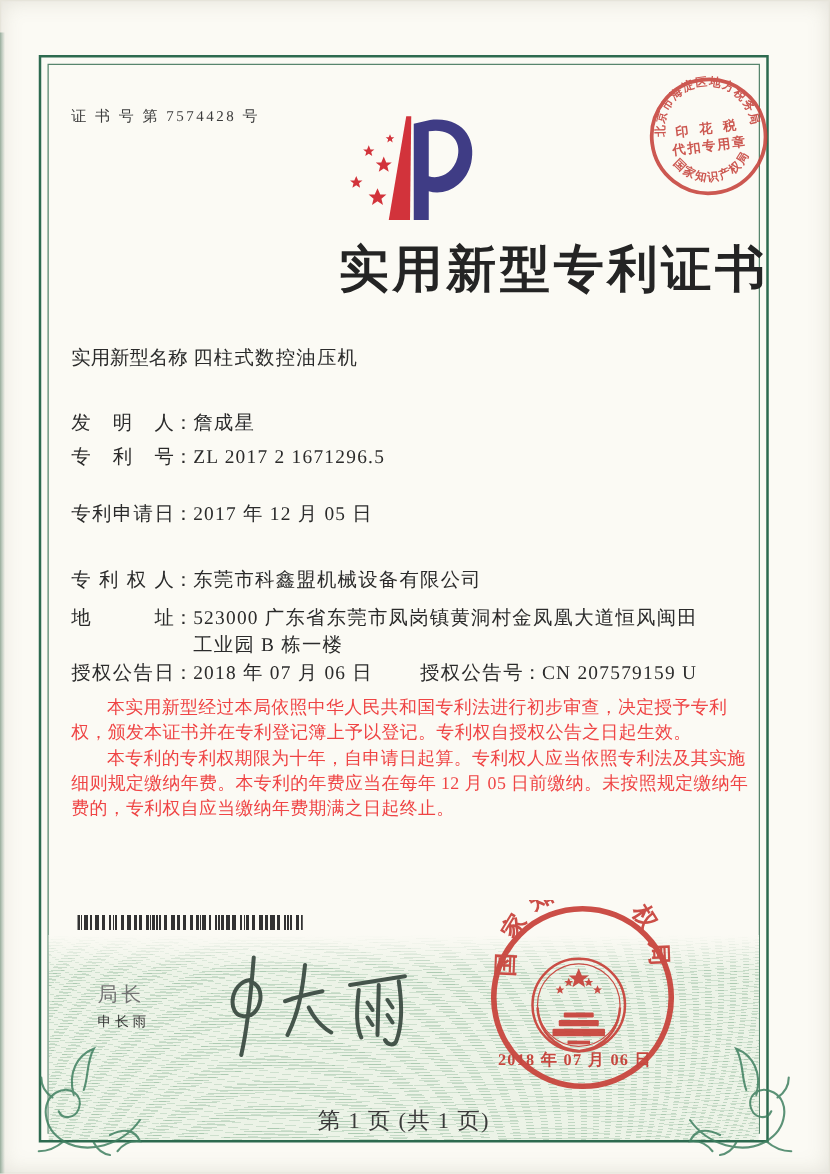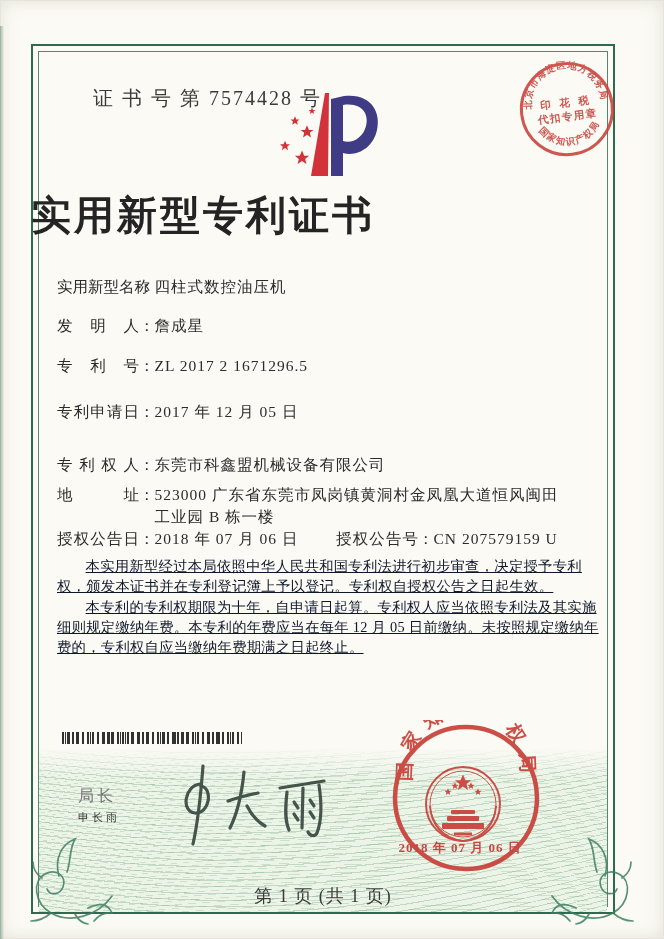--- a/index.html
+++ b/index.html
@@ -23,41 +23,41 @@
       repeating-radial-gradient(140% 95% at 32% 235%, rgba(96,154,114,.30) 0 1px, rgba(96,154,114,0) 1px 6px),
       repeating-radial-gradient(150% 100% at 72% -130%, rgba(96,154,114,.22) 0 1px, rgba(96,154,114,0) 1px 7px),
       #ecf3e7;}
   .band::before{content:"";position:absolute;left:0;top:0;right:0;height:30px;
     background:linear-gradient(#fbfaf4, rgba(251,250,244,0));}
   
   .ornament{position:absolute;width:86px;height:92px;}
   .ornament.bl{left:28px;top:834px;}
   .ornament.br{left:550px;top:834px;transform:scaleX(-1);}
   
-  .cert-no{position:absolute;left:57px;top:85px;font-size:20px;letter-spacing:2px;color:#3a3a3a;margin-left:36px;}
+  .cert-no{position:absolute;left:57px;top:85px;font-size:12px;letter-spacing:2px;color:#3a3a3a;}
   
   .logo{position:absolute;left:268px;top:88px;}
   
   .tax-stamp{position:absolute;left:509px;top:50px;transform:rotate(-7deg);opacity:.88;}
   
-  .title{position:absolute;left:31px;top:188px;width:584px;text-align:left;
+  .title{position:absolute;left:31px;top:188px;width:584px;text-align:right;
     font-size:40px;font-weight:bold;letter-spacing:3px;color:#242424;}
   
   .fields{position:absolute;left:57px;top:0;width:560px;font-size:15.5px;color:#2b2b2b;}
   .row{position:absolute;left:0;width:560px;line-height:22px;}
   .row .lbl{display:inline-block;width:82px;text-align:justify;text-align-last:justify;
     white-space:nowrap;vertical-align:top;}
   .row .colon{display:inline-block;vertical-align:top;}
   .row .val{display:inline-block;vertical-align:top;white-space:pre-line;max-width:458px;
     letter-spacing:1px;}
   .row .pair-right{position:absolute;left:279px;top:0;white-space:nowrap;}
   .row .pair-right .lbl{width:82px;}
   
   .bodytext{position:absolute;left:57px;top:556px;width:552px;font-size:14.3px;
-    line-height:20.3px;color:#0f172a;letter-spacing:.3px;text-decoration:underline;}
+    line-height:20.3px;color:#ef4444;letter-spacing:.3px;}
   .bodytext p{margin:0;text-indent:2em;}
   
   .barcode{position:absolute;left:62px;top:732px;width:180px;height:12px;
     background-image:
       repeating-linear-gradient(90deg,#323232 0 2px,transparent 2px 5px),
       repeating-linear-gradient(90deg,#323232 0 1px,transparent 1px 7px),
       repeating-linear-gradient(90deg,transparent 0 3px,#323232 3px 4px,transparent 4px 11px);}
   
   .sig-title{position:absolute;left:78px;top:786px;font-size:16px;letter-spacing:3px;color:#737373;}
   .sig-name{position:absolute;left:78px;top:810px;font-size:11px;letter-spacing:3px;color:#333;}
@@ -130,21 +130,21 @@
       <textPath href="#tax-bottom-arc" startOffset="50%" text-anchor="middle">国家知识产权局</textPath>
     </text>
   </svg>
 
   <div class="title">实用新型专利证书</div>
 
   <div class="fields">
     <div class="row" style="top:276px">
       <span class="lbl">实用新型名称</span><span class="colon">：</span><span class="val">四柱式数控油压机</span>
     </div>
-    <div class="row" style="top:315px">
+    <div class="row" style="top:328px">
       <span class="lbl">发明人</span><span class="colon">：</span><span class="val">詹成星</span>
     </div>
     <div class="row" style="top:355px">
       <span class="lbl">专利号</span><span class="colon">：</span><span class="val">ZL 2017 2 1671296.5</span>
     </div>
     <div class="row" style="top:401px">
       <span class="lbl">专利申请日</span><span class="colon">：</span><span class="val">2017 年 12 月 05 日</span>
     </div>
     <div class="row" style="top:454px">
       <span class="lbl">专利权人</span><span class="colon">：</span><span class="val">东莞市科鑫盟机械设备有限公司</span>

